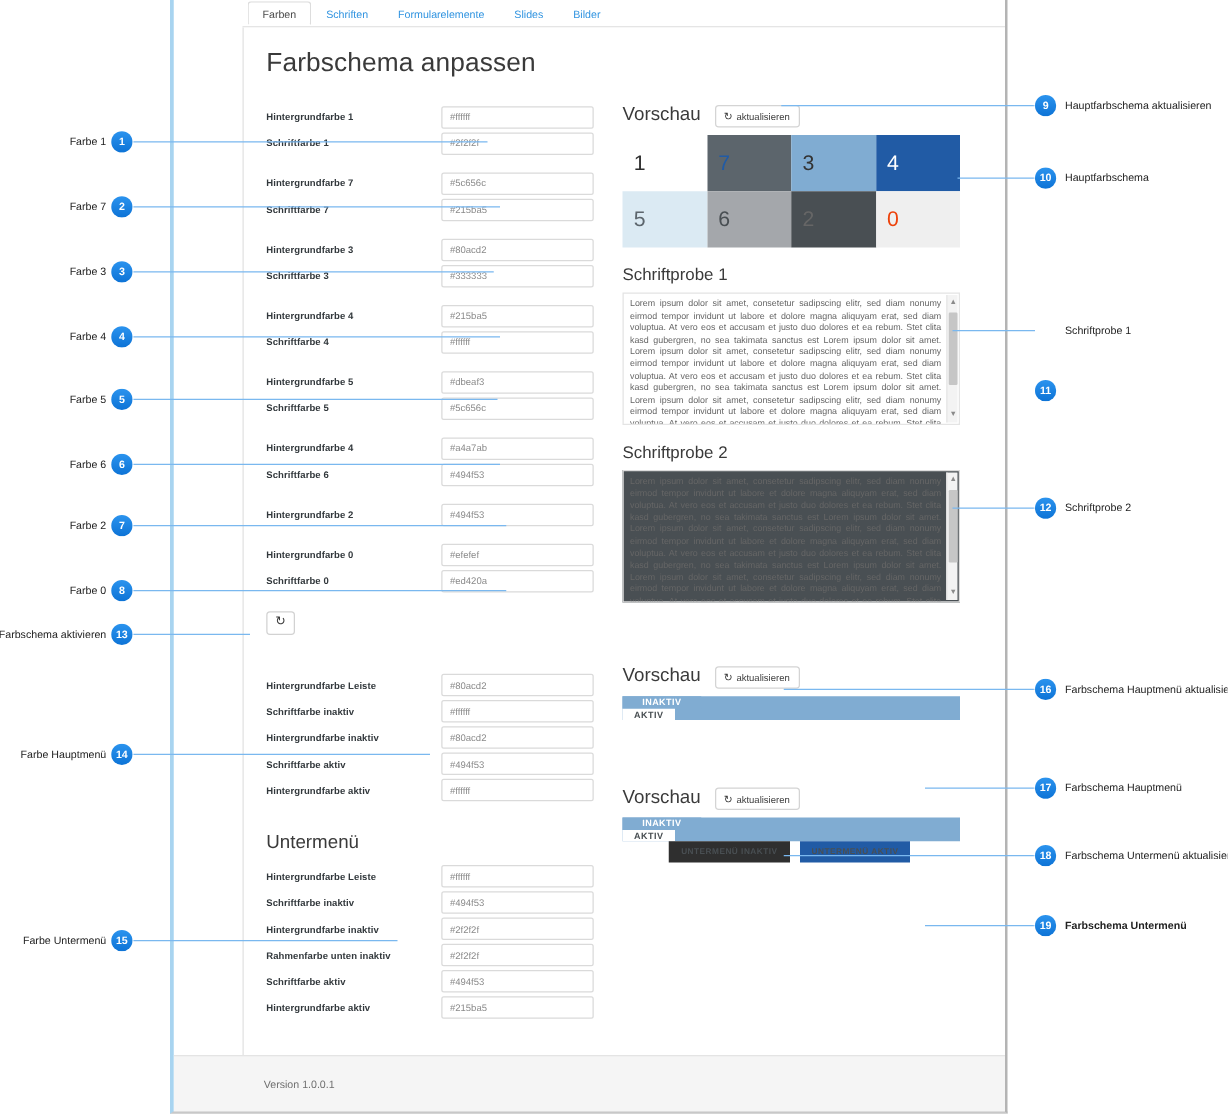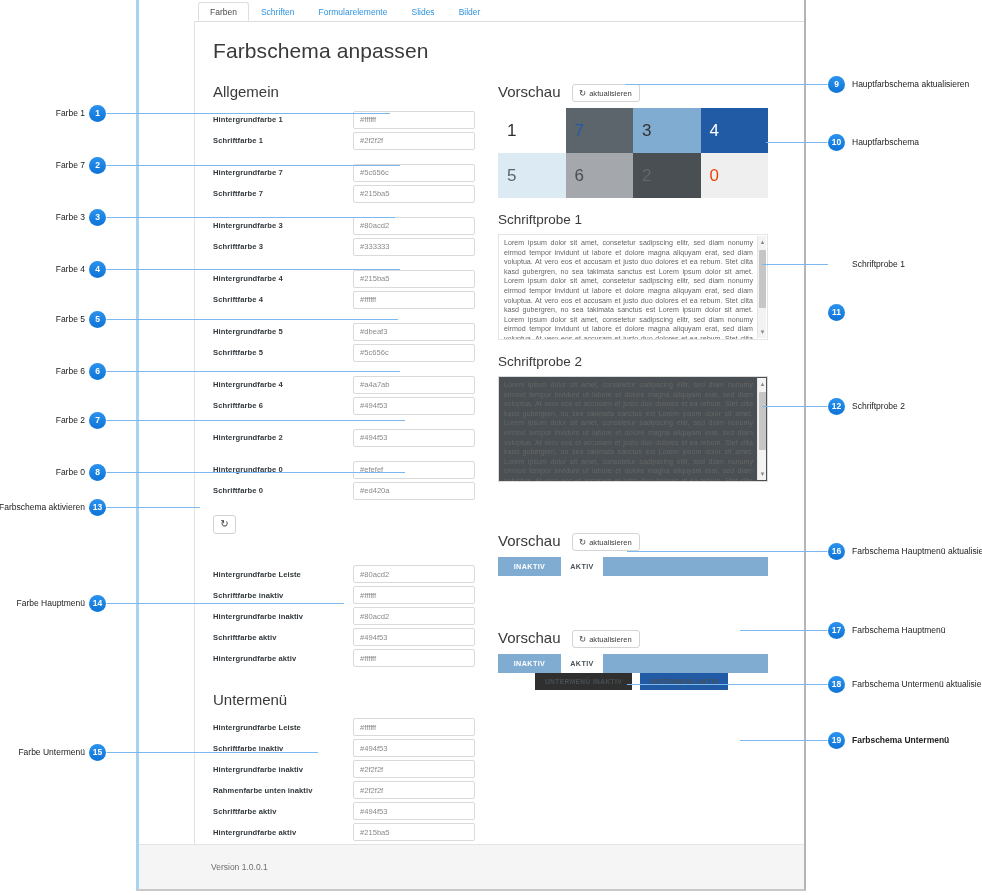--- a/index.html
+++ b/index.html
@@ -231,21 +231,21 @@
     left: 0; width: 9px; height: 10px;
     text-align: center;
     font-size: 6px;
     color: #8a8a8a;
     line-height: 10px;
   }
   .scrollbar .arrow.up { top: 1px; }
   .scrollbar .arrow.down { bottom: 1px; }
 
   
-  .menu-bar { width: 270px; height: 19px; display: flex; }
+  .menu-bar { width: 270px; height: 19px; display: flex; flex-direction: column; }
   .menu-item {
     font-size: 7.2px;
     font-weight: bold;
     letter-spacing: .4px;
     display: flex;
     align-items: center;
     justify-content: center;
     height: 19px;
   }
   .sub-bar { width: 270px; height: 17px; display: flex; }
@@ -285,21 +285,20 @@
       <div class="tabbar" id="tabbar"><div class="tab active">Farben</div><div class="tab">Schriften</div><div class="tab">Formularelemente</div><div class="tab">Slides</div><div class="tab">Bilder</div></div>
 
       <div class="card">
 
         <h1 class="page-title">Farbschema anpassen</h1>
 
         <div class="cols">
 
           <div class="col-left">
 
-            <h2 class="section-title">Allgemein</h2>
 
             <div id="allgemein-fields">
                 <div class="field-row">
                   <div class="field-label">Hintergrundfarbe 1</div>
                   <input class="field-input" type="text" value="#ffffff" style="">
                 </div>
                 <div class="field-row">
                   <div class="field-label">Schriftfarbe 1</div>
                   <input class="field-input" type="text" value="#2f2f2f" style="">
                 </div>

